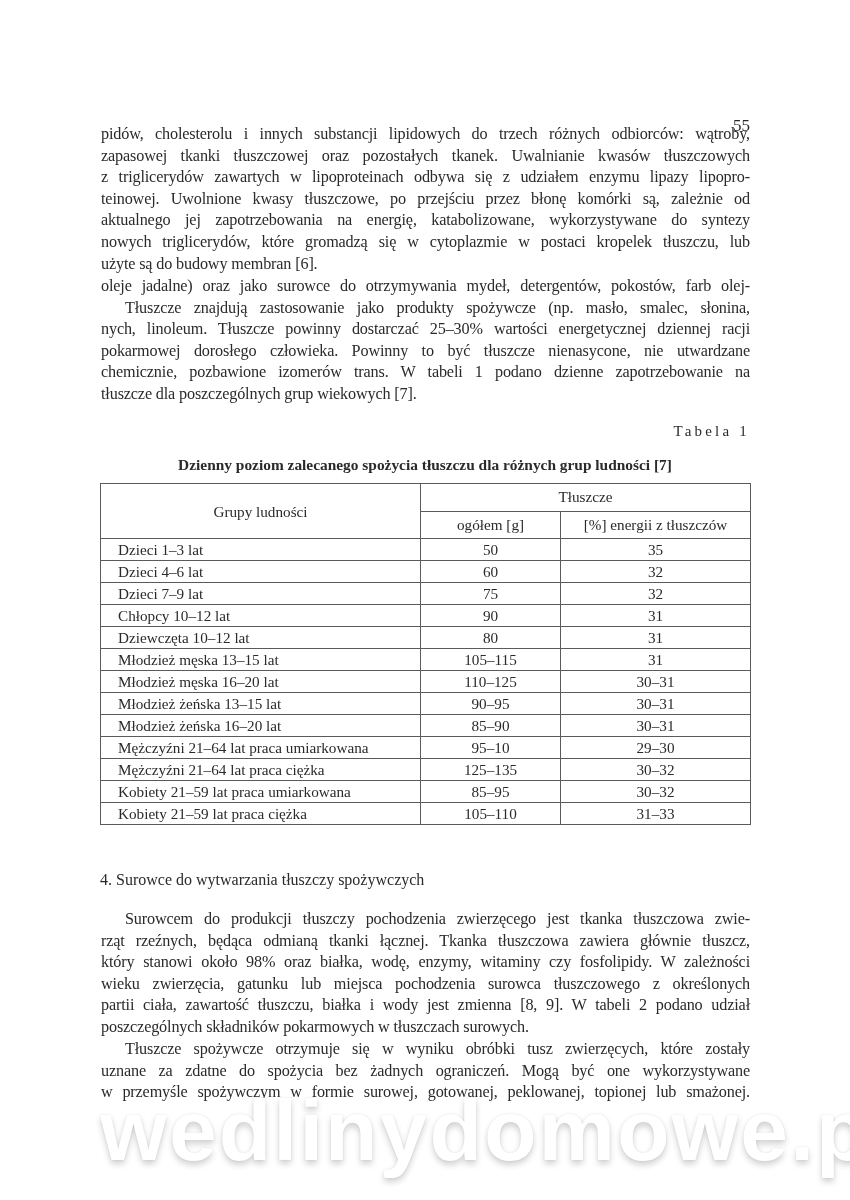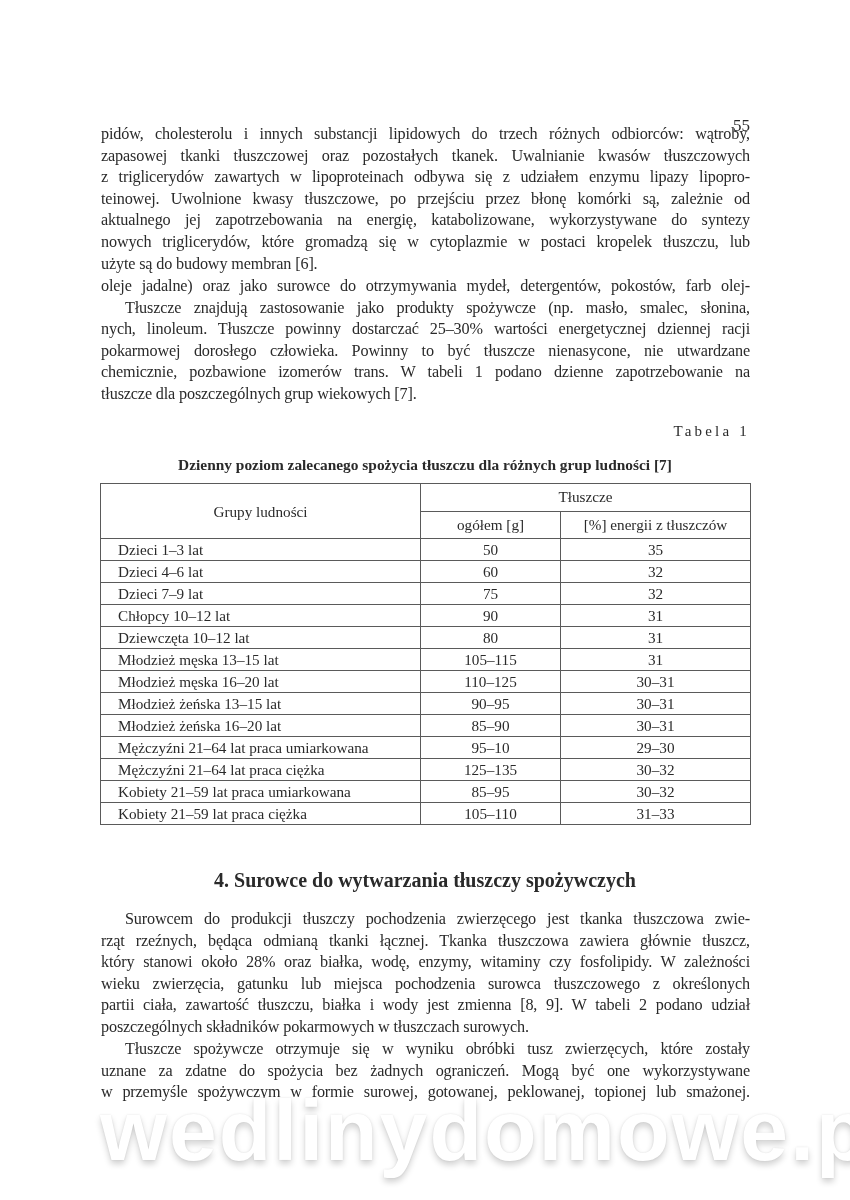--- a/index.html
+++ b/index.html
@@ -100,23 +100,22 @@
   }
   table.data-table td.label {
     text-align: left;
     padding-left: 17px;
   }
   .section-heading {
     position: absolute;
     top: 869px;
     left: 100px;
     width: 650px;
-    text-align: center;
-    font-size: 20px;
-    font-weight: bold;
+    font-size: 16px;
+    font-weight: normal;
     line-height: 22px;
   }
   #block3 { top: 909px; }
   #block4 { top: 1039px; }
   .watermark {
     position: absolute;
     top: 1085px;
     left: 100px;
     width: 652px;
     text-align: center;
@@ -234,21 +233,21 @@
       <td class="num">31–33</td>
     </tr>
   </tbody>
 </table>
 
 <div class="section-heading">4. Surowce do wytwarzania tłuszczy spożywczych</div>
 
 <div class="text-block" id="block3">
   <span class="line indent">Surowcem do produkcji tłuszczy pochodzenia zwierzęcego jest tkanka tłuszczowa zwie-</span>
   <span class="line">rząt rzeźnych, będąca odmianą tkanki łącznej. Tkanka tłuszczowa zawiera głównie tłuszcz,</span>
-  <span class="line">który stanowi około 28% oraz białka, wodę, enzymy, witaminy czy fosfolipidy. W zależności</span>
+  <span class="line">który stanowi około 98% oraz białka, wodę, enzymy, witaminy czy fosfolipidy. W zależności</span>
   <span class="line">wieku zwierzęcia, gatunku lub miejsca pochodzenia surowca tłuszczowego z określonych</span>
   <span class="line">partii ciała, zawartość tłuszczu, białka i wody jest zmienna [8, 9]. W tabeli 2 podano udział</span>
   <span class="line last">poszczególnych składników pokarmowych w tłuszczach surowych.</span>
 </div>
 
 <div class="text-block" id="block4">
   <span class="line indent">Tłuszcze spożywcze otrzymuje się w wyniku obróbki tusz zwierzęcych, które zostały</span>
   <span class="line">uznane za zdatne do spożycia bez żadnych ograniczeń. Mogą być one wykorzystywane</span>
   <span class="line">w przemyśle spożywczym w formie surowej, gotowanej, peklowanej, topionej lub smażonej.</span>
 </div>

